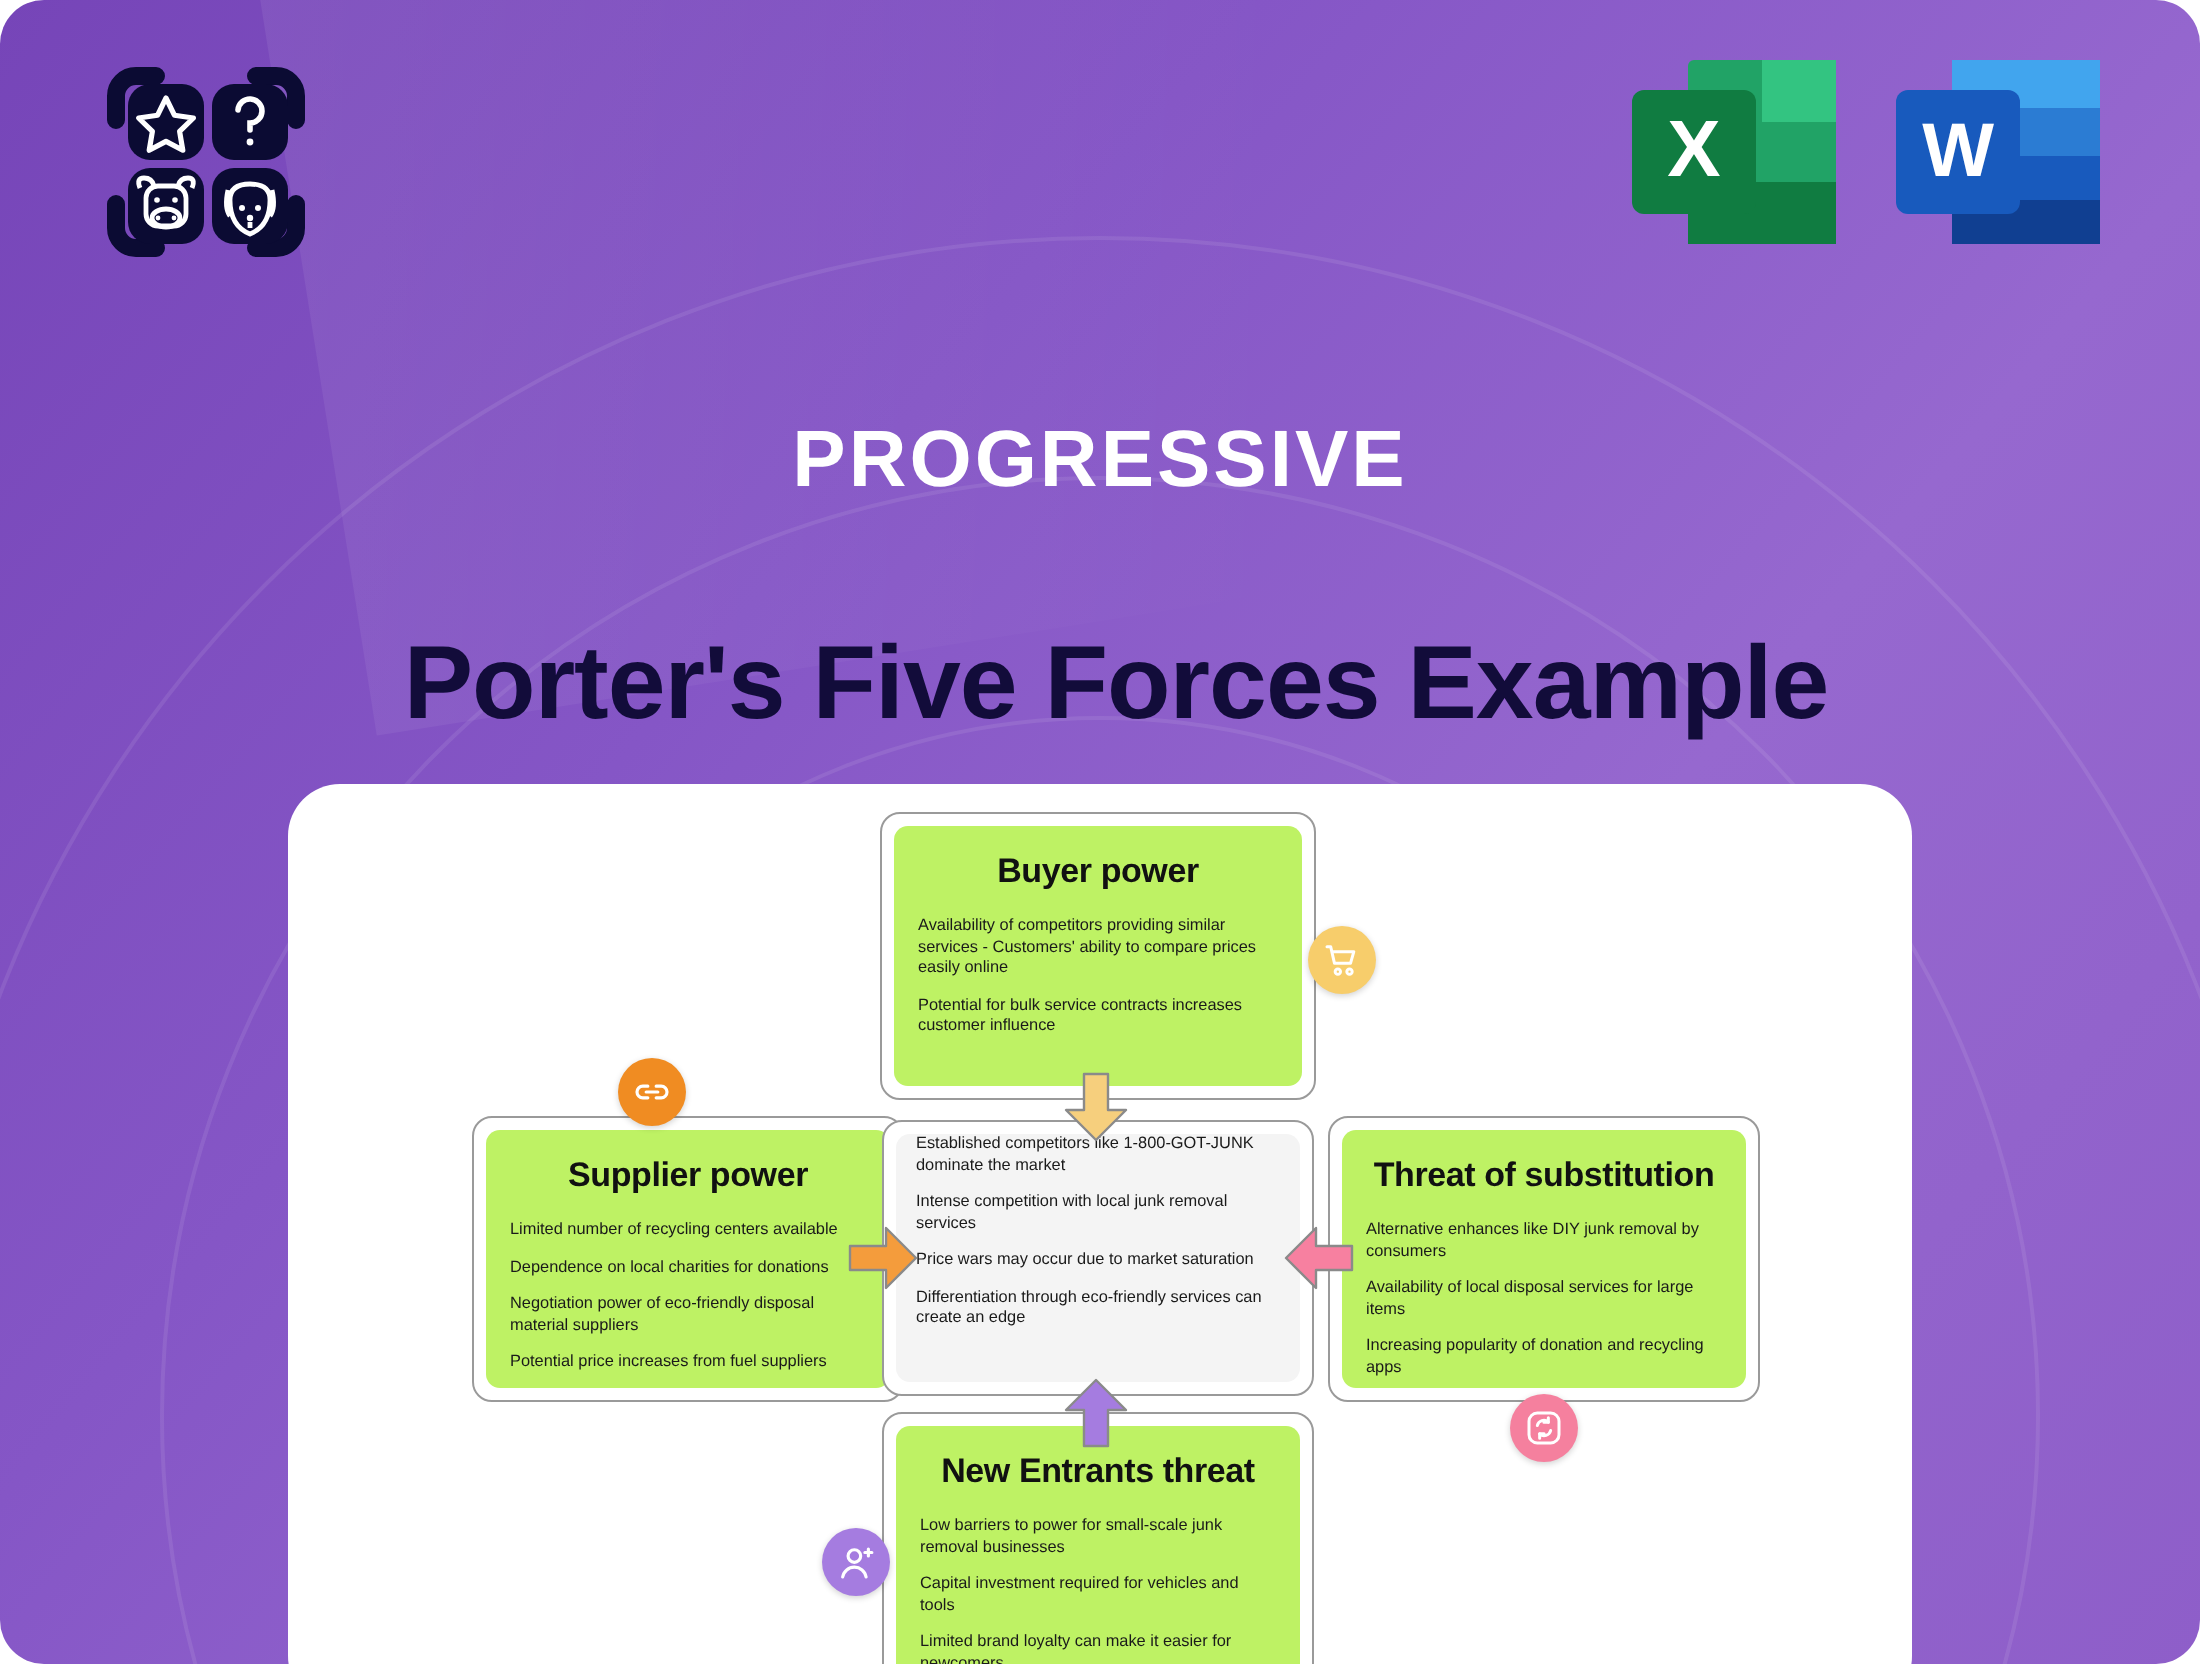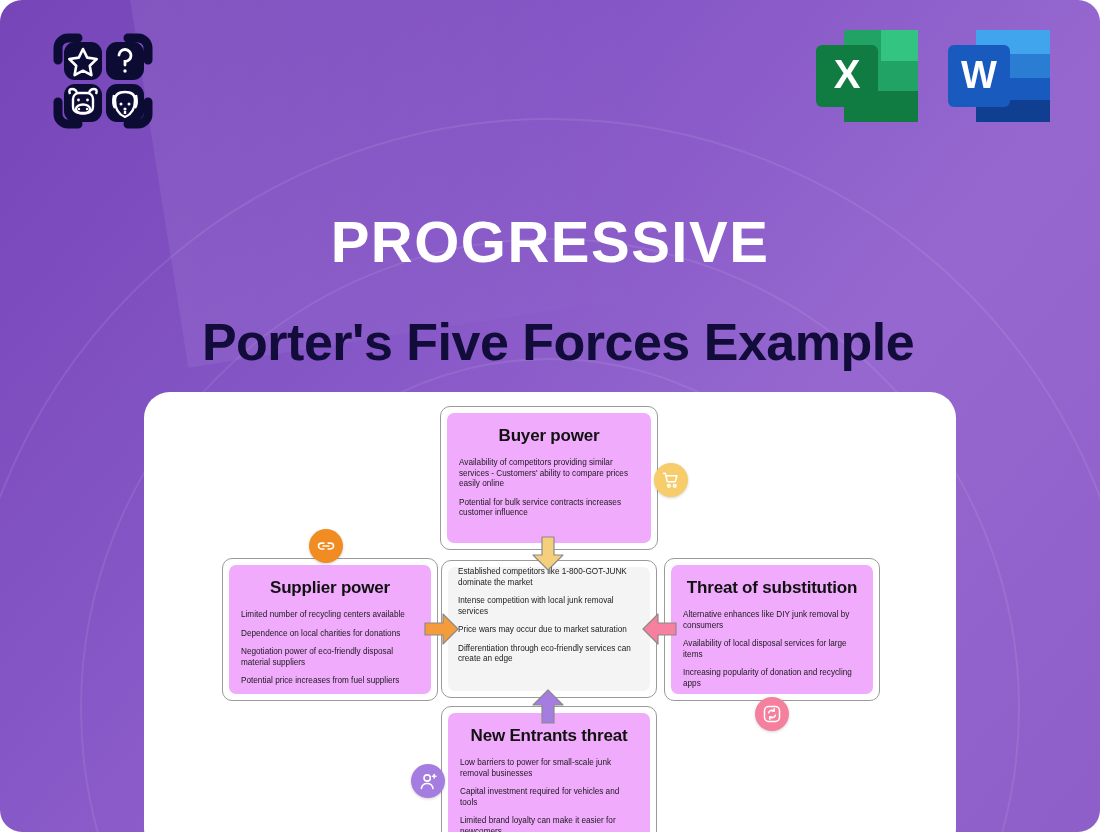--- a/index.html
+++ b/index.html
@@ -43,21 +43,21 @@
   
   .office { position: absolute; right: 48px; top: 28px; display: flex; gap: 26px; align-items: flex-start; }
   .appicon { position: relative; width: 106px; height: 96px; }
   .appicon svg { display: block; }
 
   
   .kicker {
     position: absolute; top: 208px; left: 0; right: 0;
     text-align: center;
     color: #ffffff;
-    font-size: 58px;
+    font-size: 40px;
     font-weight: 700;
     letter-spacing: 1.5px;
     font-family: "Liberation Sans", sans-serif;
   }
   .title {
     position: absolute; top: 312px; left: 0; right: 0;
     text-align: center;
     color: #120c3a;
     font-size: 52px;
     font-weight: 700;
@@ -77,21 +77,21 @@
   
   .diagram { position: absolute; inset: 0; }
   .box {
     position: absolute;
     background: #ffffff;
     border: 1px solid #9a9a9a;
     border-radius: 10px;
     padding: 6px;
   }
   .inner {
-    background: #f0abfc;
+    background: #bef264;
     border-radius: 7px;
     width: 100%; height: 100%;
     padding: 8px 10px 10px 10px;
     overflow: hidden;
   }
   .box h3 {
     text-align: center;
     font-size: 17px;
     font-weight: 700;
     color: #111111;
@@ -112,21 +112,21 @@
   .box li {
     font-size: 8.2px;
     line-height: 1.28;
     color: #1a1a1a;
     margin-bottom: 8px;
   }
   .box li:last-child { margin-bottom: 0; }
 
   
   #box-buyer    { left: 440px; top: 406px; width: 218px; height: 144px; }
-  #box-supplier { left: 222px; top: 558px; width: 216px; height: 143px; }
+  #box-supplier { left: 236px; top: 558px; width: 216px; height: 143px; }
   #box-rivalry  { left: 441px; top: 560px; width: 216px; height: 138px; }
   #box-threat   { left: 664px; top: 558px; width: 216px; height: 143px; }
   #box-entrants { left: 441px; top: 706px; width: 216px; height: 140px; }
 
   
   .arrow { position: absolute; }
   .arrow svg { display: block; }
   #arrow-down  { left: 531px; top: 536px; }
   #arrow-right { left: 424px; top: 612px; }
   #arrow-left  { left: 641px; top: 612px; }

